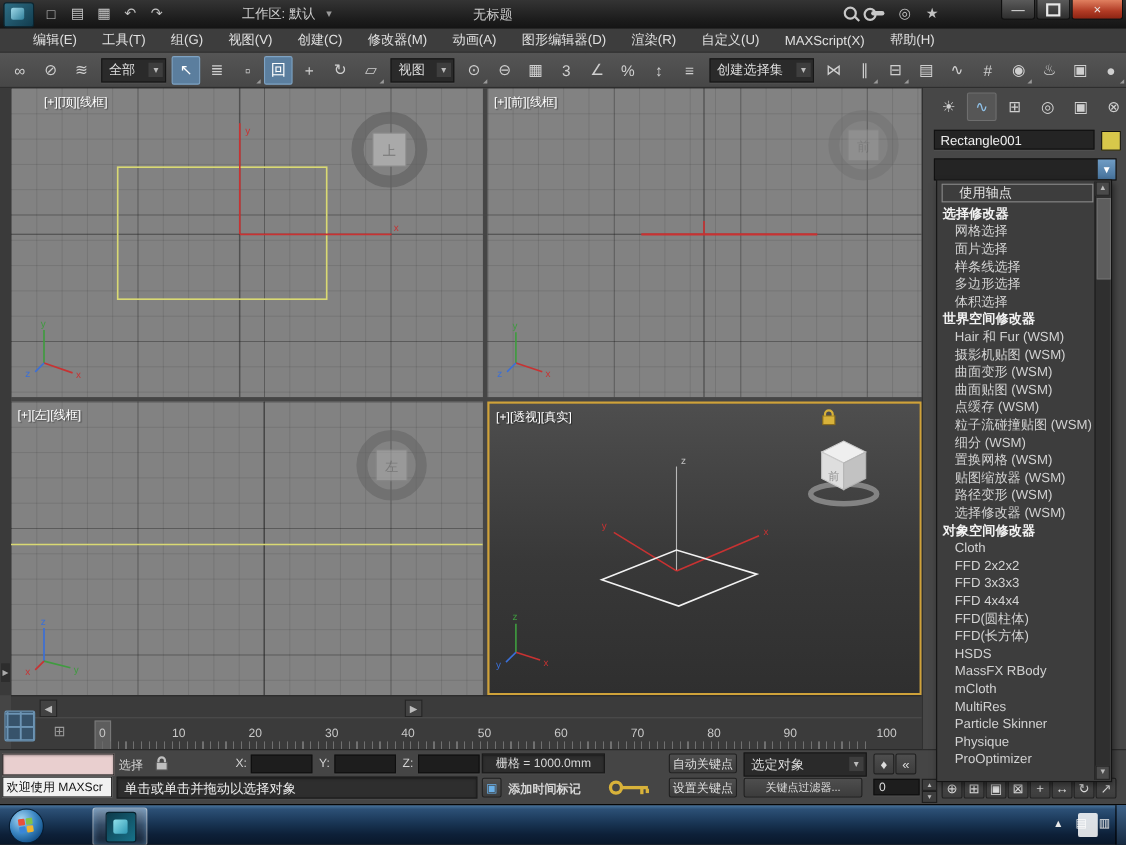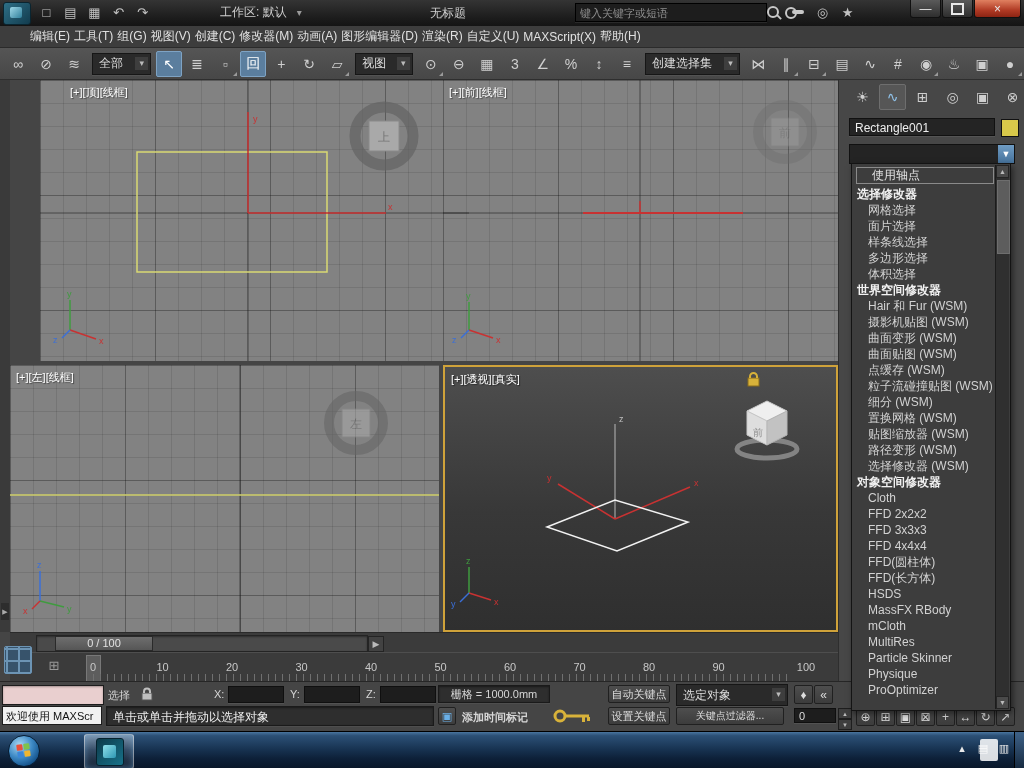--- a/index.html
+++ b/index.html
@@ -35,21 +35,21 @@
     border:2px solid #c8c8c8;border-radius:50%;background:transparent;}
   #win-controls{position:absolute;right:3px;top:0;display:flex;}
   .wbtn{width:29px;height:17px;display:flex;align-items:center;justify-content:center;
     background:linear-gradient(#5a5a5a,#2e2e2e);border:1px solid #101010;border-top:none;
     border-radius:0 0 3px 3px;color:#e8e8e8;font-size:12px;margin-left:1px;}
   .wbtn.close{width:45px;background:linear-gradient(#e08060,#b03a24 60%,#8c2413);}
   .maxglyph{width:9px;height:8px;border:2px solid #e8e8e8;display:inline-block;}
 
   
   #menubar{position:absolute;left:0;top:26px;width:1024px;height:22px;background:#3d3d3d;
-    border-bottom:1px solid #2b2b2b;display:flex;align-items:center;gap:4px;padding-left:30px;box-sizing:border-box;}
+    border-bottom:1px solid #2b2b2b;display:flex;align-items:center;gap:23px;padding-left:30px;box-sizing:border-box;}
   .menu-item{color:#e0e0e0;font-size:12px;white-space:nowrap;}
 
   
   #toolbar{position:absolute;left:0;top:48px;width:1024px;height:32px;
     background:linear-gradient(#555,#474747);border-bottom:1px solid #2e2e2e;
     display:flex;align-items:center;padding-left:4px;box-sizing:border-box;}
   .tstrip{display:flex;align-items:center;}
   .ticon{width:26px;height:26px;display:flex;align-items:center;justify-content:center;
     color:#cfcfcf;font-size:14px;position:relative;margin:0 1px;}
   .ticon.active{background:#5b7e9e;border:1px solid #7ea3c4;box-sizing:border-box;border-radius:2px;color:#fff;}
@@ -191,21 +191,20 @@
         <div class="tb-icon">□</div>
         <div class="tb-icon">▤</div>
         <div class="tb-icon">▦</div>
         <div class="tb-icon">↶</div>
         <div class="tb-icon">↷</div>
       </div>
     <div id="ws-combo">
       <span>工作区: 默认</span>
     </div>
     <div id="win-title">无标题</div>
-    <input id="searchbox" placeholder="键入关键字或短语" style="">
     <div id="tb-right-icons">
         <div class="tb-icon">
           <span class="mag"></span>
         </div>
         <div class="tb-icon">
           <span class="keyi"></span>
         </div>
         <div class="tb-icon">◎</div>
         <div class="tb-icon">★</div>
       </div>
@@ -278,21 +277,21 @@
         <div class="ticon">♨</div>
         <div class="ticon">▣</div>
         <div class="ticon">●<span class="fly"></span></div>
       </div>
   </div>
 
   <div id="left-strip">
     <div id="left-strip-arrow">▶</div>
   </div>
 
-  <div class="vp wire" style="left:10px;top:80px;width:429px;height:281px;margin-left:30px;">
+  <div class="vp wire" style="left:10px;top:80px;width:429px;height:281px;">
     <div class="vplabel" style="left:30px;">[+][顶][线框]</div>
     <svg class="vpsvg" viewBox="0 0 429 281">
       <line x1="208" y1="0" x2="208" y2="281" stroke="#1f1f1f" stroke-opacity="0.6"></line>
       <line x1="0" y1="133" x2="429" y2="133" stroke="#1f1f1f" stroke-opacity="0.6"></line>
       <rect x="97" y="72" width="190" height="120" fill="none" stroke="#d9d973" stroke-width="1.5"></rect>
       <g>
         <line x1="208" y1="133" x2="208" y2="32" stroke="#c83232" stroke-width="1.5"></line>
         <line x1="208" y1="133" x2="346" y2="133" stroke="#c83232" stroke-width="1.5"></line>
         <text x="213" y="42" class="axlbl red">y</text>
         <text x="348" y="130" class="axlbl red">x</text>
@@ -389,23 +388,20 @@
         <polygon points="-20,6 0,-4 20,6 0,16" fill="#efefef" stroke="#c9c9c9"></polygon>
         <polygon points="-20,6 0,16 0,40 -20,30" fill="#dedede" stroke="#c9c9c9"></polygon>
         <polygon points="20,6 0,16 0,40 20,30" fill="#c2c2c2" stroke="#b5b5b5"></polygon>
         <text x="-9" y="31" class="cubelbl2">前</text>
       </g>
     </svg>
   </div>
 
   <div id="timeslider">
     <div class="ts-arrow" style="left:26px;">◀</div>
-    <div id="ts-groove">
-      <div id="ts-thumb">0 / 100</div>
-    </div>
     <div class="ts-arrow" style="left:358px;">▶</div>
   </div>
 
   <div id="trackbar">
     <div id="frame-marker"></div>
     <div id="ticks">
         <div class="tick-label" style="left: 83px;">0</div>
         <div class="tick-label" style="left: 152.5px;">10</div>
         <div class="tick-label" style="left: 222px;">20</div>
         <div class="tick-label" style="left: 291.5px;">30</div>

